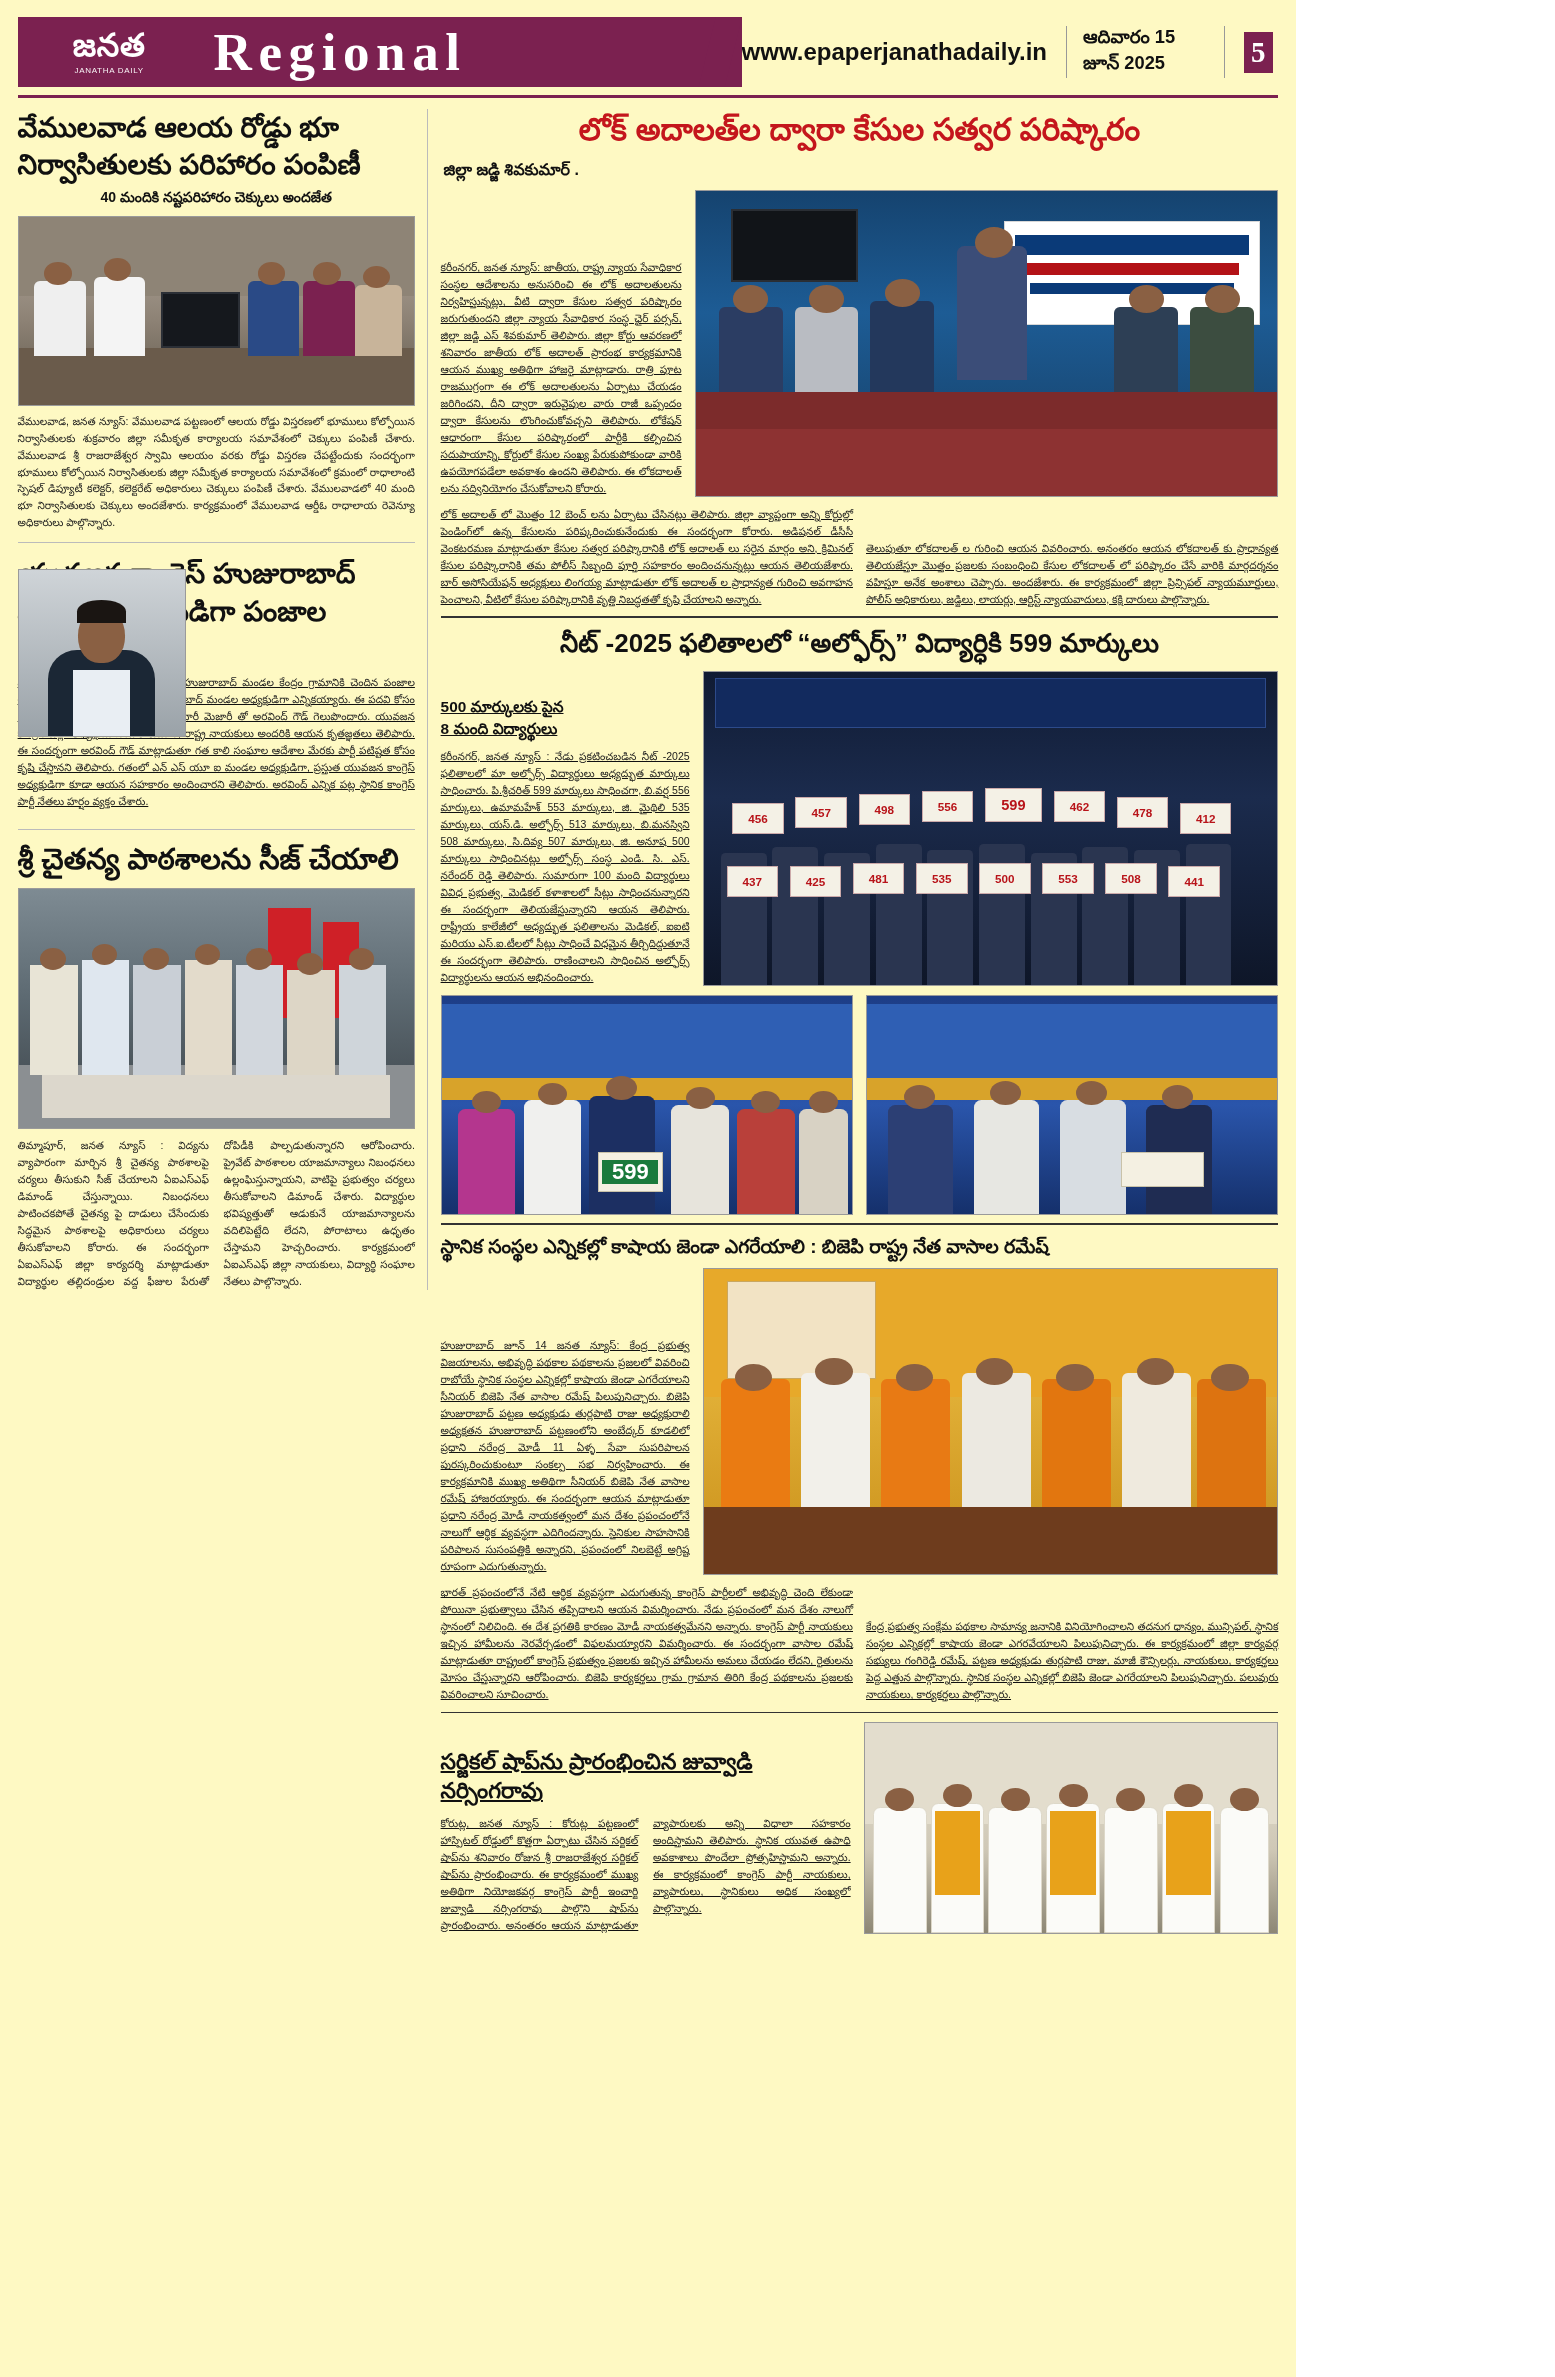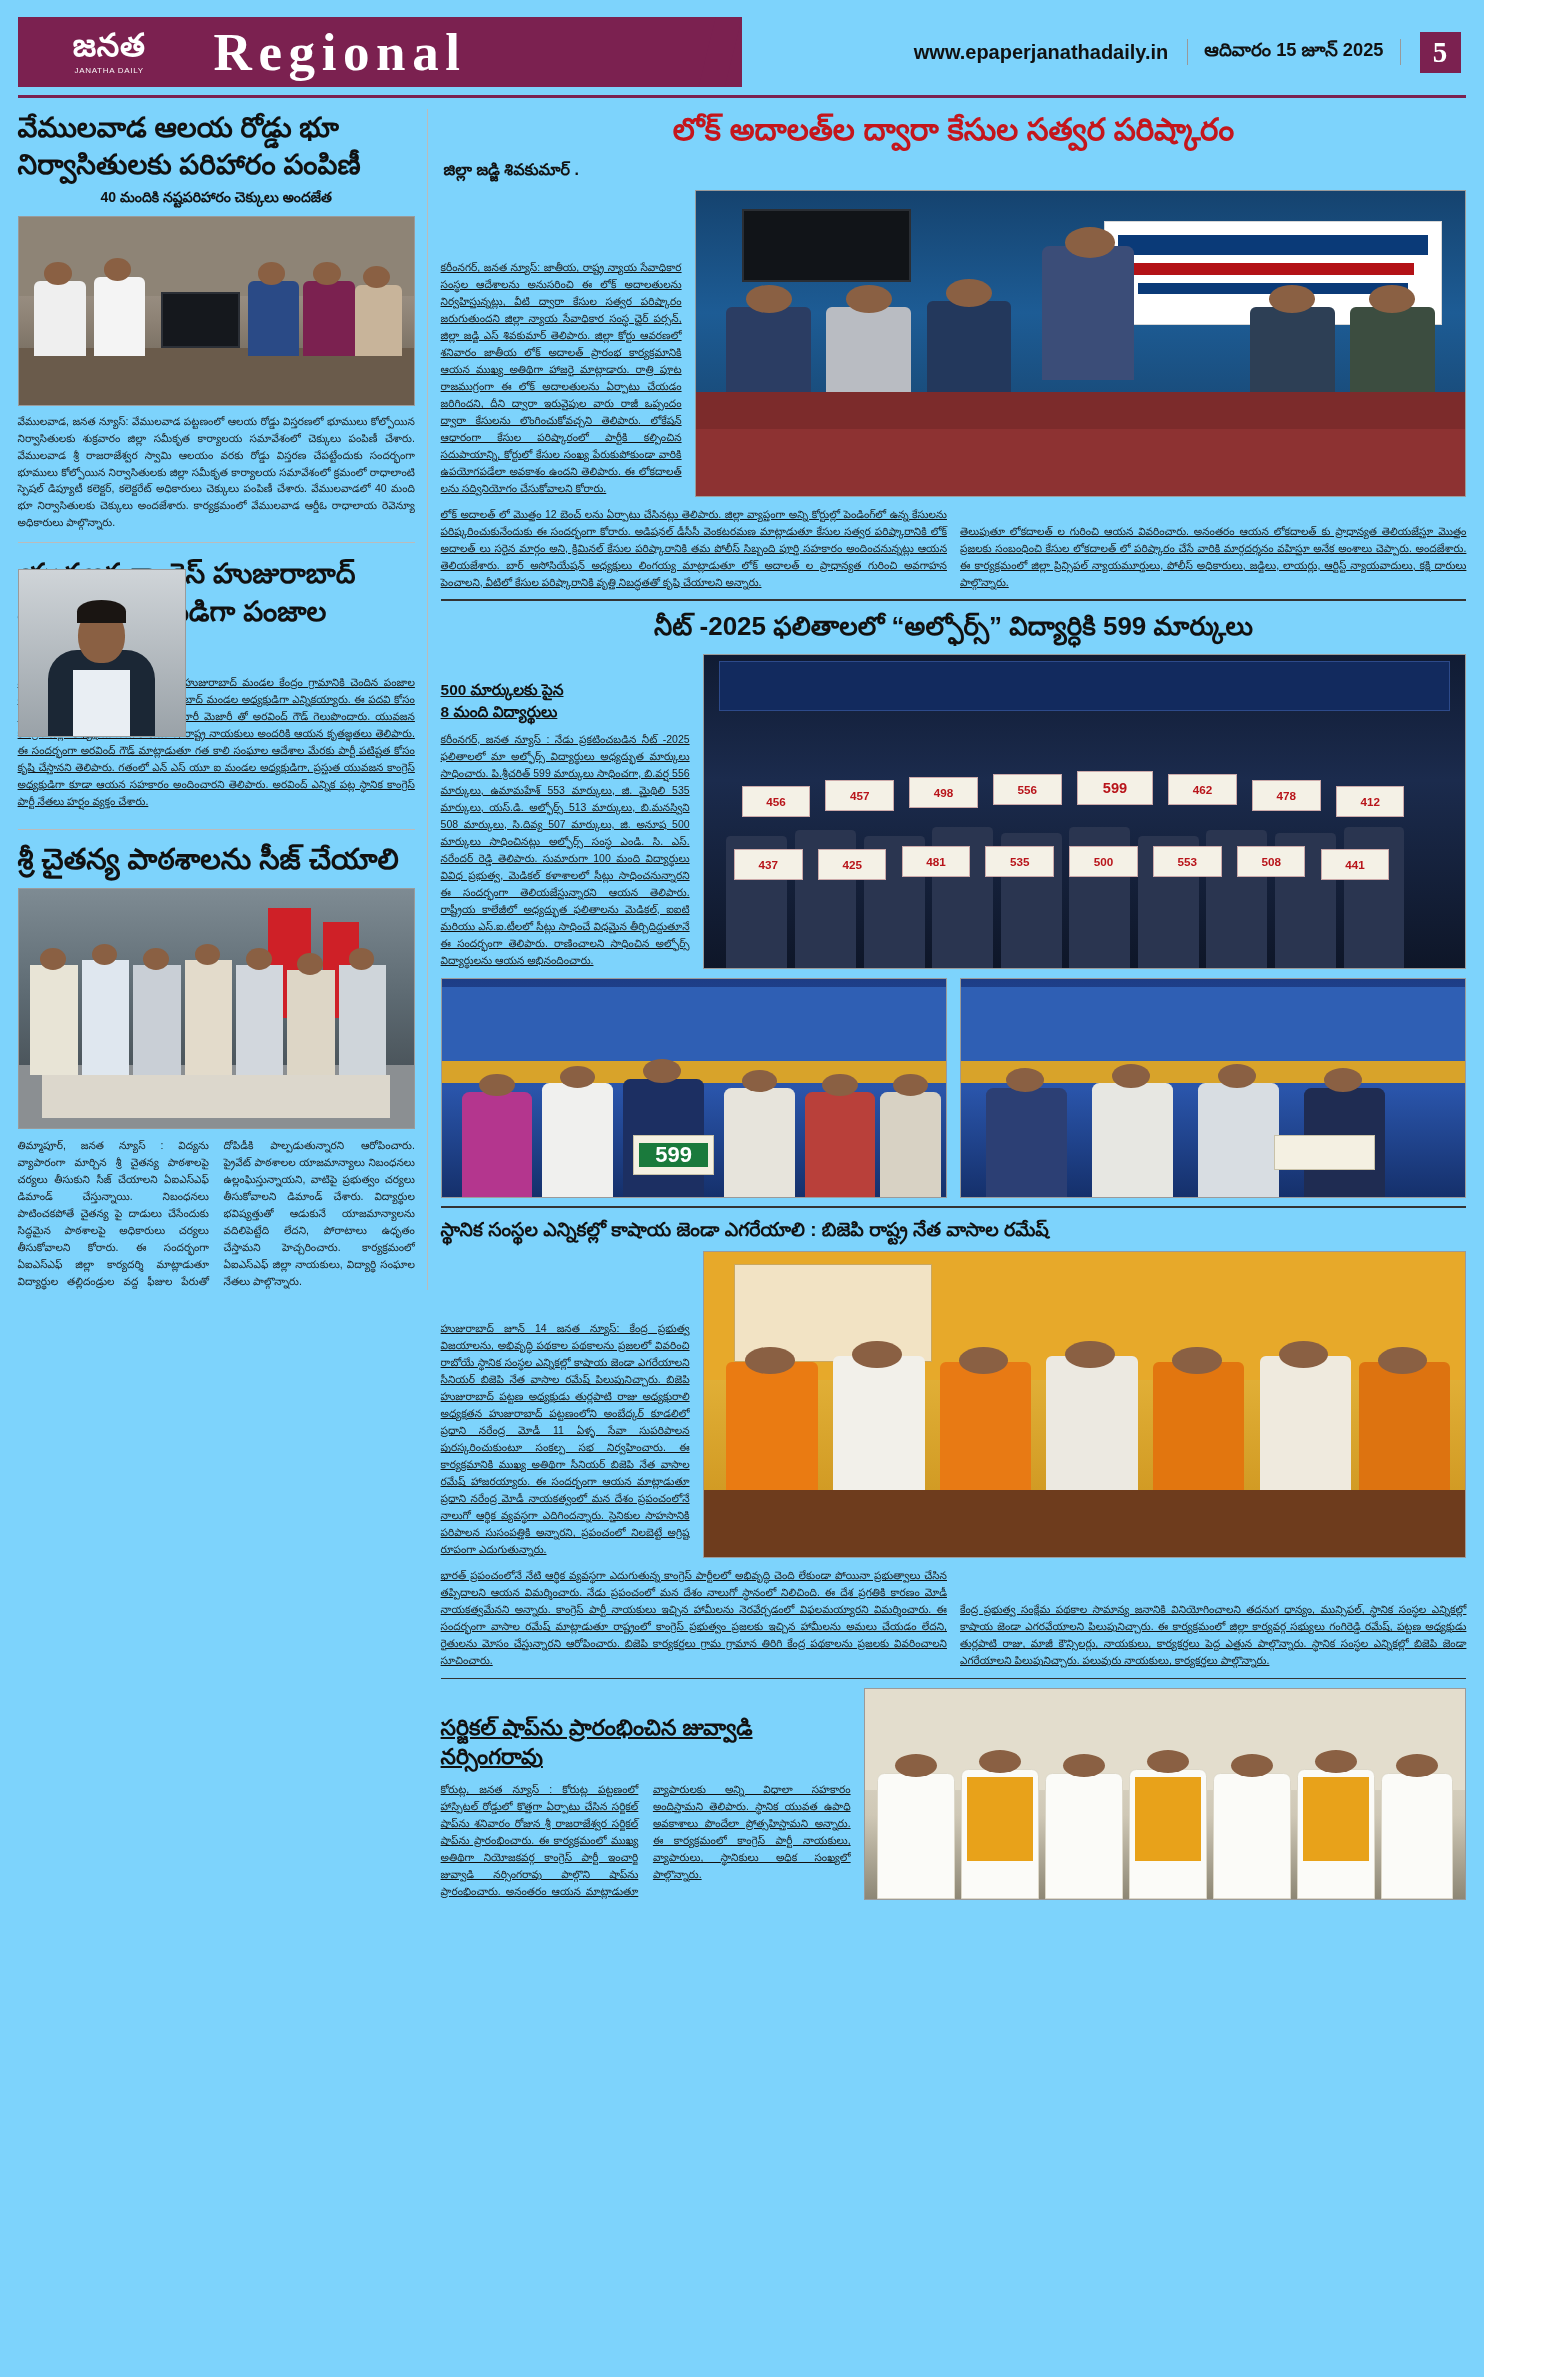--- a/index.html
+++ b/index.html
@@ -4,23 +4,23 @@
 <style>
   * { box-sizing: border-box; }
   html, body { margin:0; padding:0; }
   body {
     width: 1556px;
     background: #ffffff;
     font-family: "Liberation Sans", sans-serif;
     color: #111;
   }
   .page {
-    width: 1484px;
+    width: 1296px;
     min-height: 2377px;
-    background: #7dd3fc;
+    background: #fef9c3;
     padding: 13px 17.6px 17.6px 17.6px;
     position: relative;
   }
 
   
   .masthead {
     display: flex;
     align-items: stretch;
     height: 70px;
     margin: 4.4px 0 7.3px 0;
@@ -73,21 +73,21 @@
   }
   .mast-right {
     flex: 1;
     display: flex;
     align-items: center;
     justify-content: flex-end;
     gap: 19px;
     padding-right: 5.9px;
   }
   .mast-url {
-    font-size: 20px;
+    font-size: 24px;
     color: #111;
     font-weight: 600;
   }
   .mast-date {
     font-size: 18.3px;
     color: #111;
     font-weight: 600;
     border-left: 1.5px solid #999;
     border-right: 1.5px solid #999;
     padding: 0 16px;

